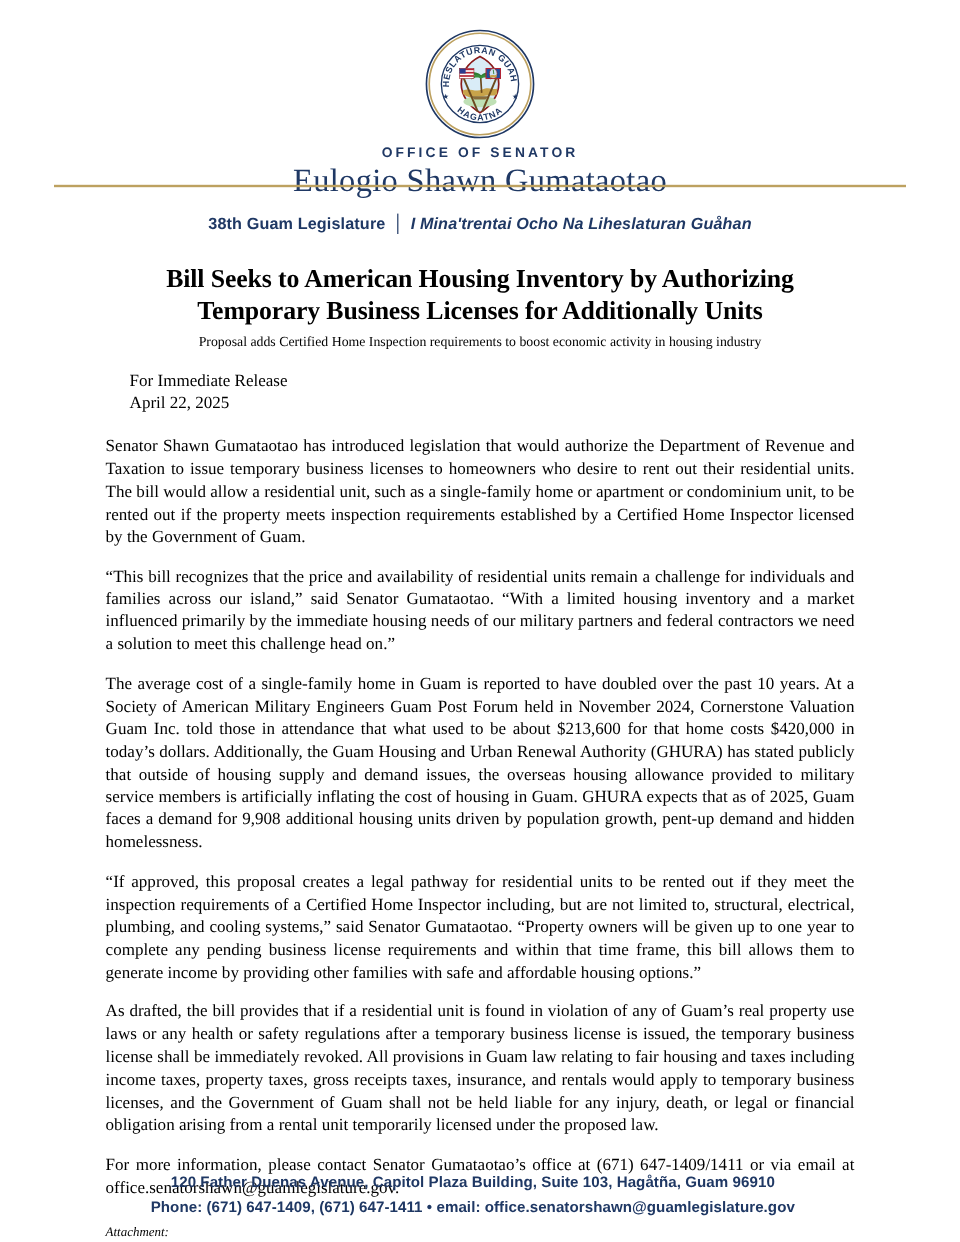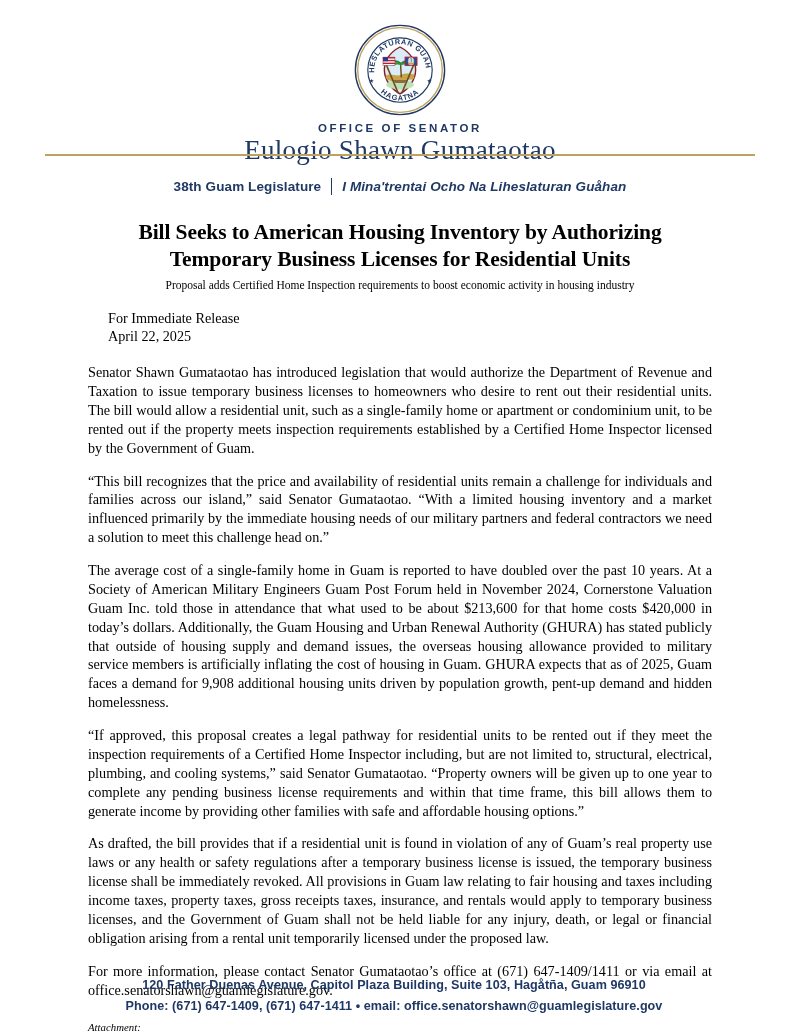--- a/index.html
+++ b/index.html
@@ -234,21 +234,21 @@
 
   <div class="leg-line">
     <span class="leg-en">38th Guam Legislature</span>
     <span class="leg-divider"></span>
     <span class="leg-ch">I Mina'trentai Ocho Na Liheslaturan Guåhan</span>
   </div>
 
   <div class="title-block">
     <div class="headline">
       <div>Bill Seeks to American Housing Inventory by Authorizing</div>
-      <div>Temporary Business Licenses for Residential Units</div>
+      <div>Temporary Business Licenses for Additionally Units</div>
     </div>
     <div class="subhead">Proposal adds Certified Home Inspection requirements to boost economic activity in housing industry</div>
   </div>
 
   <div class="body-area">
 
     <div class="release-block">
       <div>For Immediate Release</div>
       <div>April 22, 2025</div>
     </div>

